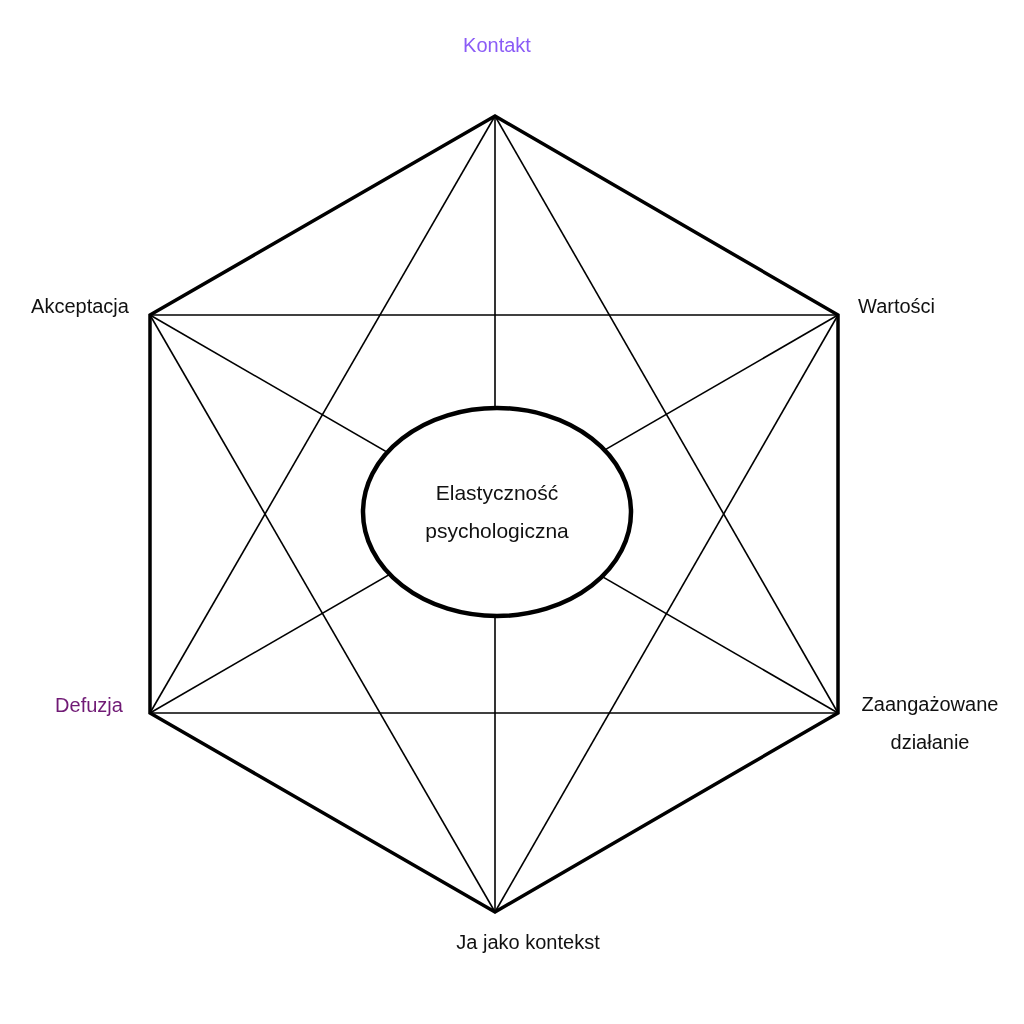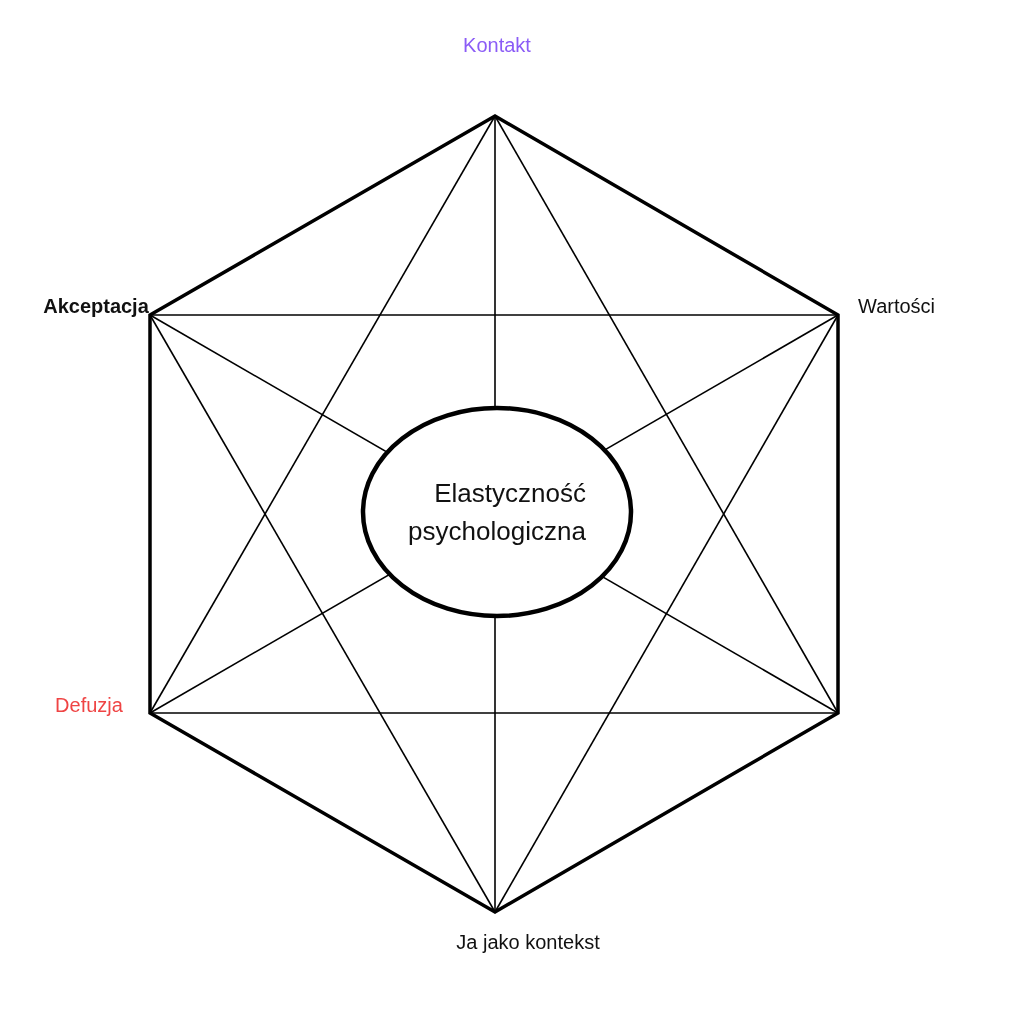--- a/index.html
+++ b/index.html
@@ -22,31 +22,31 @@
     font-size: 20px;
     line-height: 42px;
     white-space: nowrap;
     text-align: center;
   }
   .node-label.two-line { line-height: 38px; }
   .center-label {
     position: absolute;
     left: 497px; top: 474px;
     transform: translateX(-50%);
-    font-size: 26px;
+    font-size: 21px;
     line-height: 38px;
     white-space: nowrap;
-    text-align: right;
+    text-align: center;
   }
   .lbl-top         { left: 497px; top: 24px;  transform: translateX(-50%); }
   .lbl-upper-right { left: 858px; top: 285px; text-align: right; }
   .lbl-lower-right { left: 930px; top: 685px; transform: translateX(-50%); }
   .lbl-bottom      { left: 496px; top: 921px; transform: translateX(-50%); margin-left: 32px; }
   .lbl-lower-left  { left: 89px;  top: 684px; transform: translateX(-50%); }
-  .lbl-upper-left  { left: 96px;  top: 285px; transform: translateX(-50%); font-weight: bold; }
+  .lbl-upper-left  { left: 80px;  top: 285px; transform: translateX(-50%); }
   .line-span { display: block; }
 </style>
 </head>
 <body style="background: rgb(255, 255, 255);">
 
 <div class="canvas" style="background: rgb(255, 255, 255);">
 
   <svg class="diagram-svg" viewBox="0 0 1024 1024">
 
     <g fill="none" stroke-width="1.6" stroke="#000000">
@@ -72,26 +72,30 @@
   </div>
 
   <div class="node-label lbl-top" style="color: #8b5cf6;">
     <span class="line-span">Kontakt</span>
   </div>
 
   <div class="node-label lbl-upper-right" style="color: rgb(17, 17, 17);">
     <span class="line-span">Wartości</span>
   </div>
 
+  <div class="node-label two-line lbl-lower-right" style="color: rgb(17, 17, 17);">
+    <span class="line-span">Zaangażowane</span>
+    <span class="line-span">działanie</span>
+  </div>
 
   <div class="node-label lbl-bottom" style="color: rgb(17, 17, 17);">
     <span class="line-span">Ja jako kontekst</span>
   </div>
 
-  <div class="node-label lbl-lower-left" style="color: #ef4444;">
+  <div class="node-label lbl-lower-left" style="color: #701a75;">
     <span class="line-span">Defuzja</span>
   </div>
 
   <div class="node-label lbl-upper-left" style="color: rgb(17, 17, 17);">
     <span class="line-span">Akceptacja</span>
   </div>
 
 </div>
 
 </body></html>

